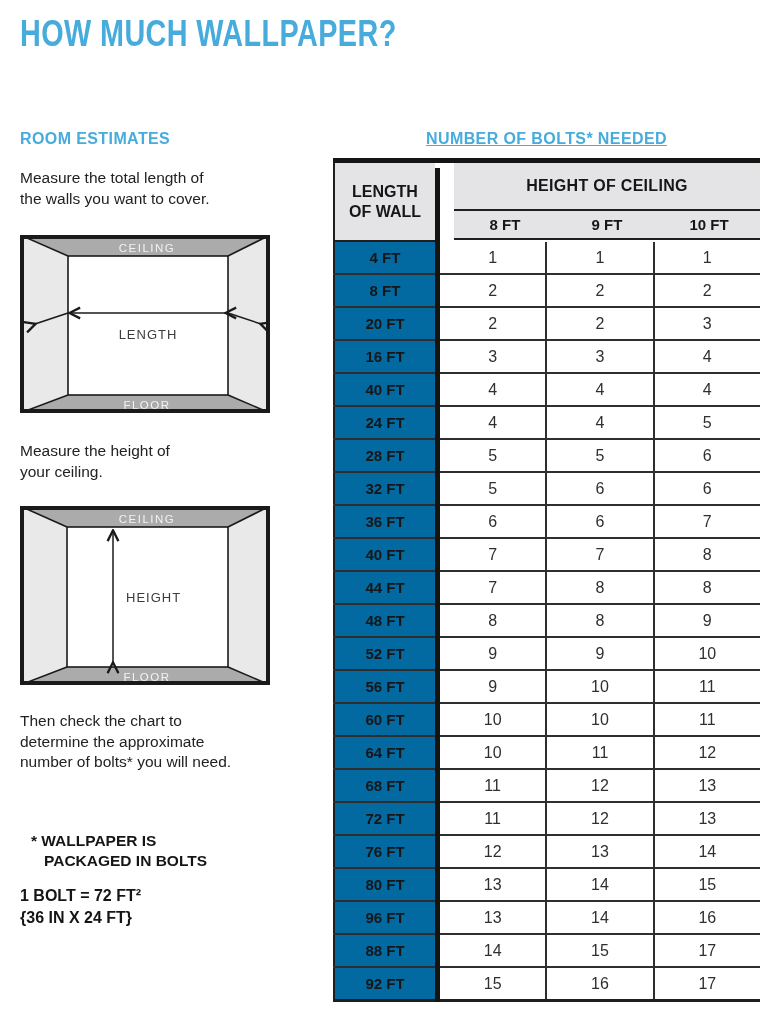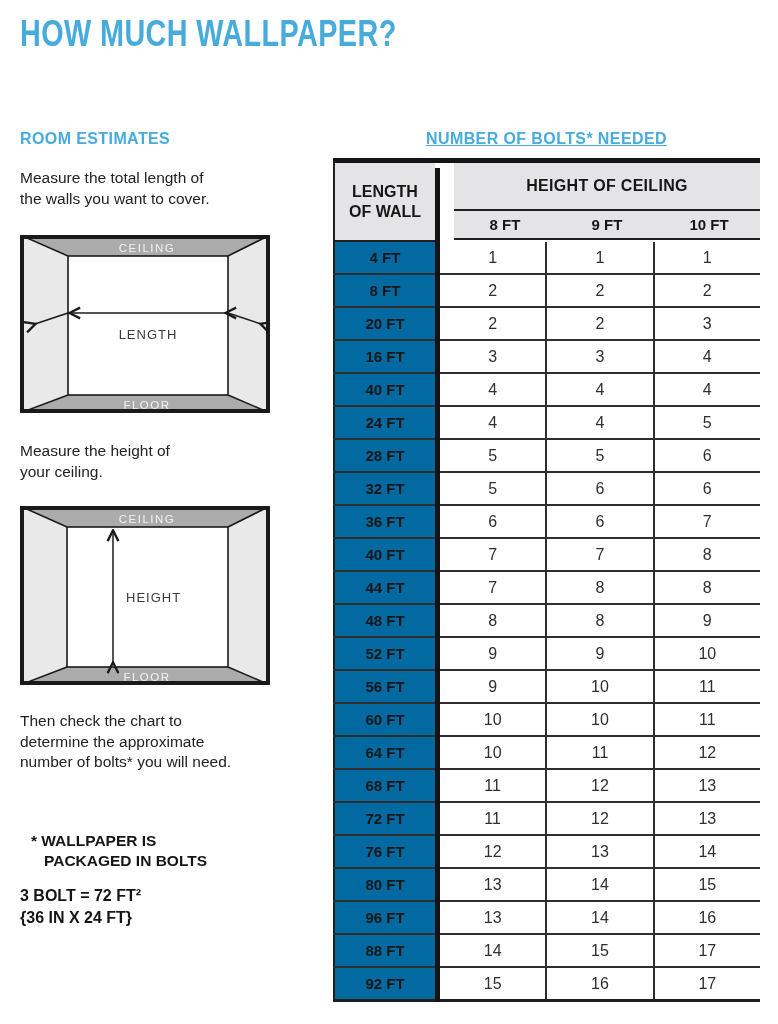--- a/index.html
+++ b/index.html
@@ -141,21 +141,21 @@
 </svg>
 
 <div class="abs para para3">Then check the chart to
 determine the approximate
 number of bolts* you will need.</div>
 
 <div class="abs note-block">
   <div>* WALLPAPER IS</div>
   <div class="note-line2">PACKAGED IN BOLTS</div>
 </div>
-<div class="abs bolt-eq">3 BOLT = 72 FT²</div>
+<div class="abs bolt-eq">1 BOLT = 72 FT²</div>
 <div class="abs bolt-dim">{36 IN X 24 FT}</div>
 
 <div class="abs sec-head bolts-head">NUMBER OF BOLTS* NEEDED</div>
 
 <div class="abs btable">
   <div class="hdr">
     <div class="corner">LENGTH
 OF WALL</div>
     <div class="hdr-spacer"></div>
     <div class="hdr-right">

